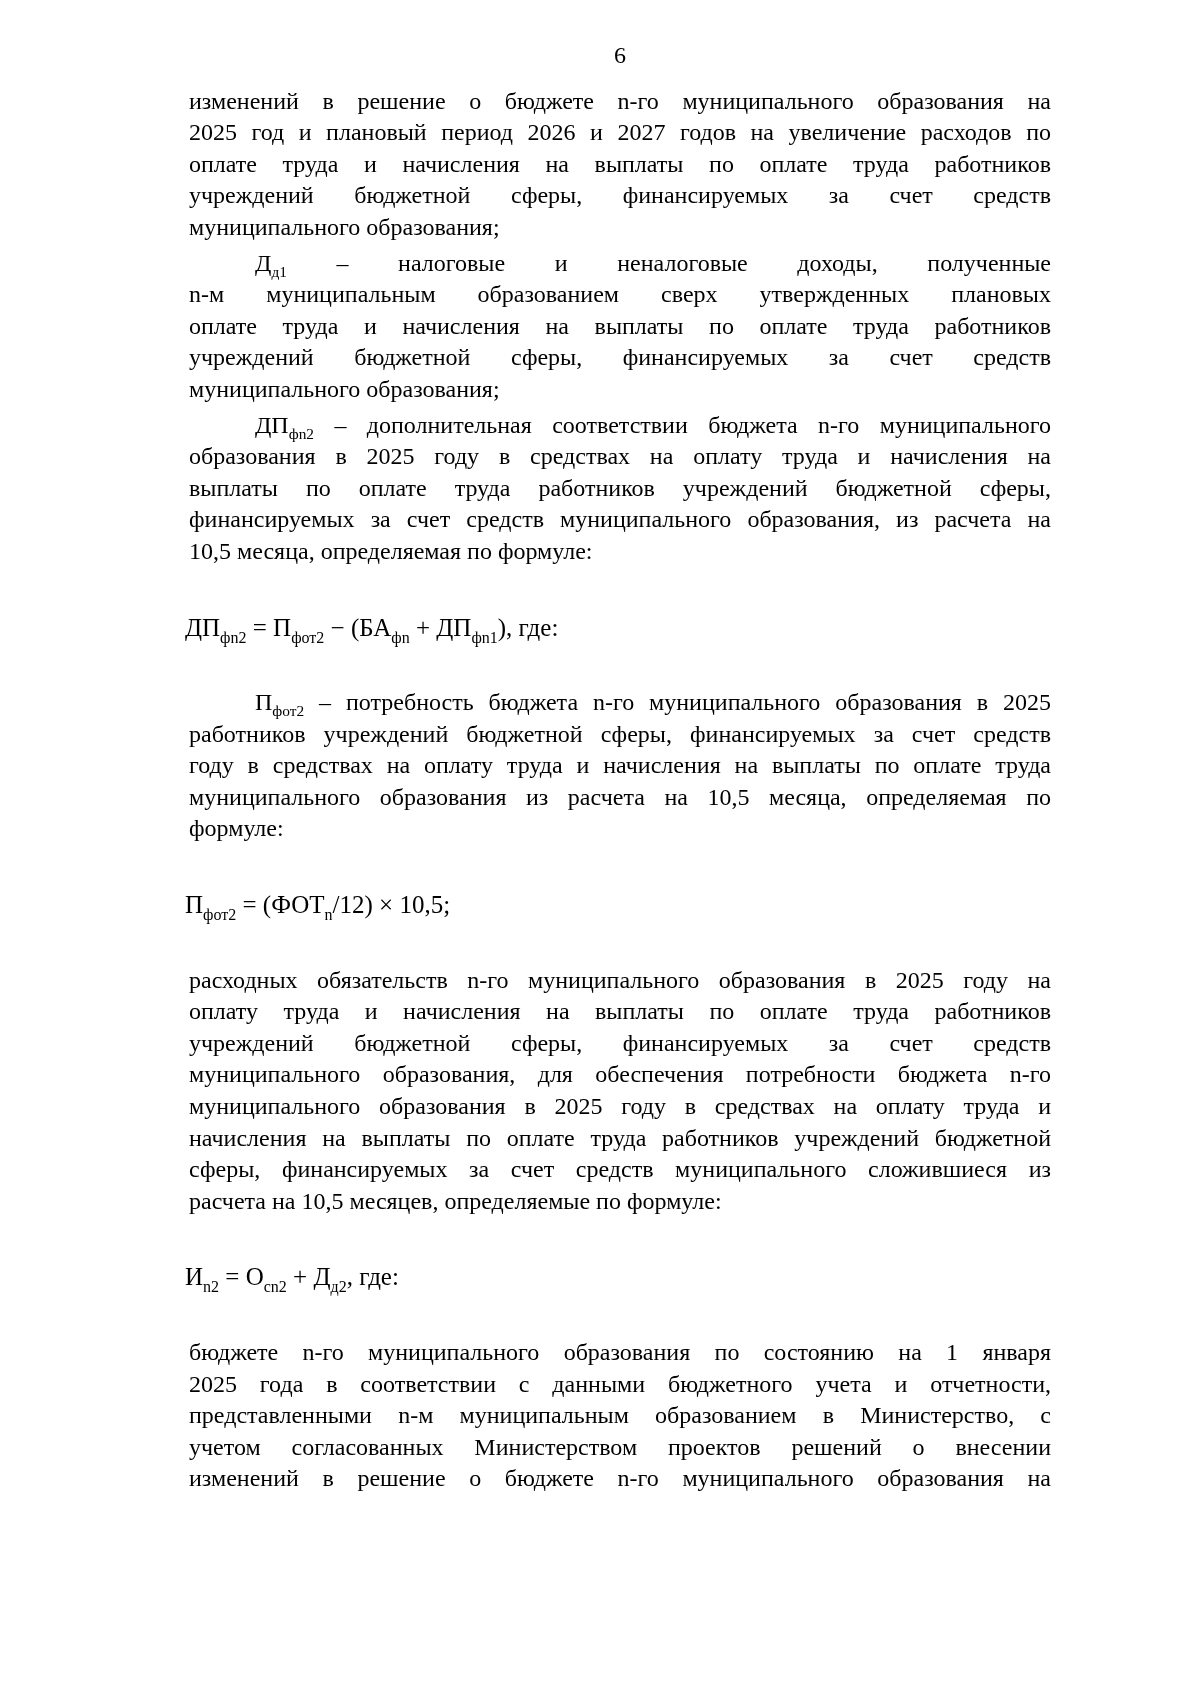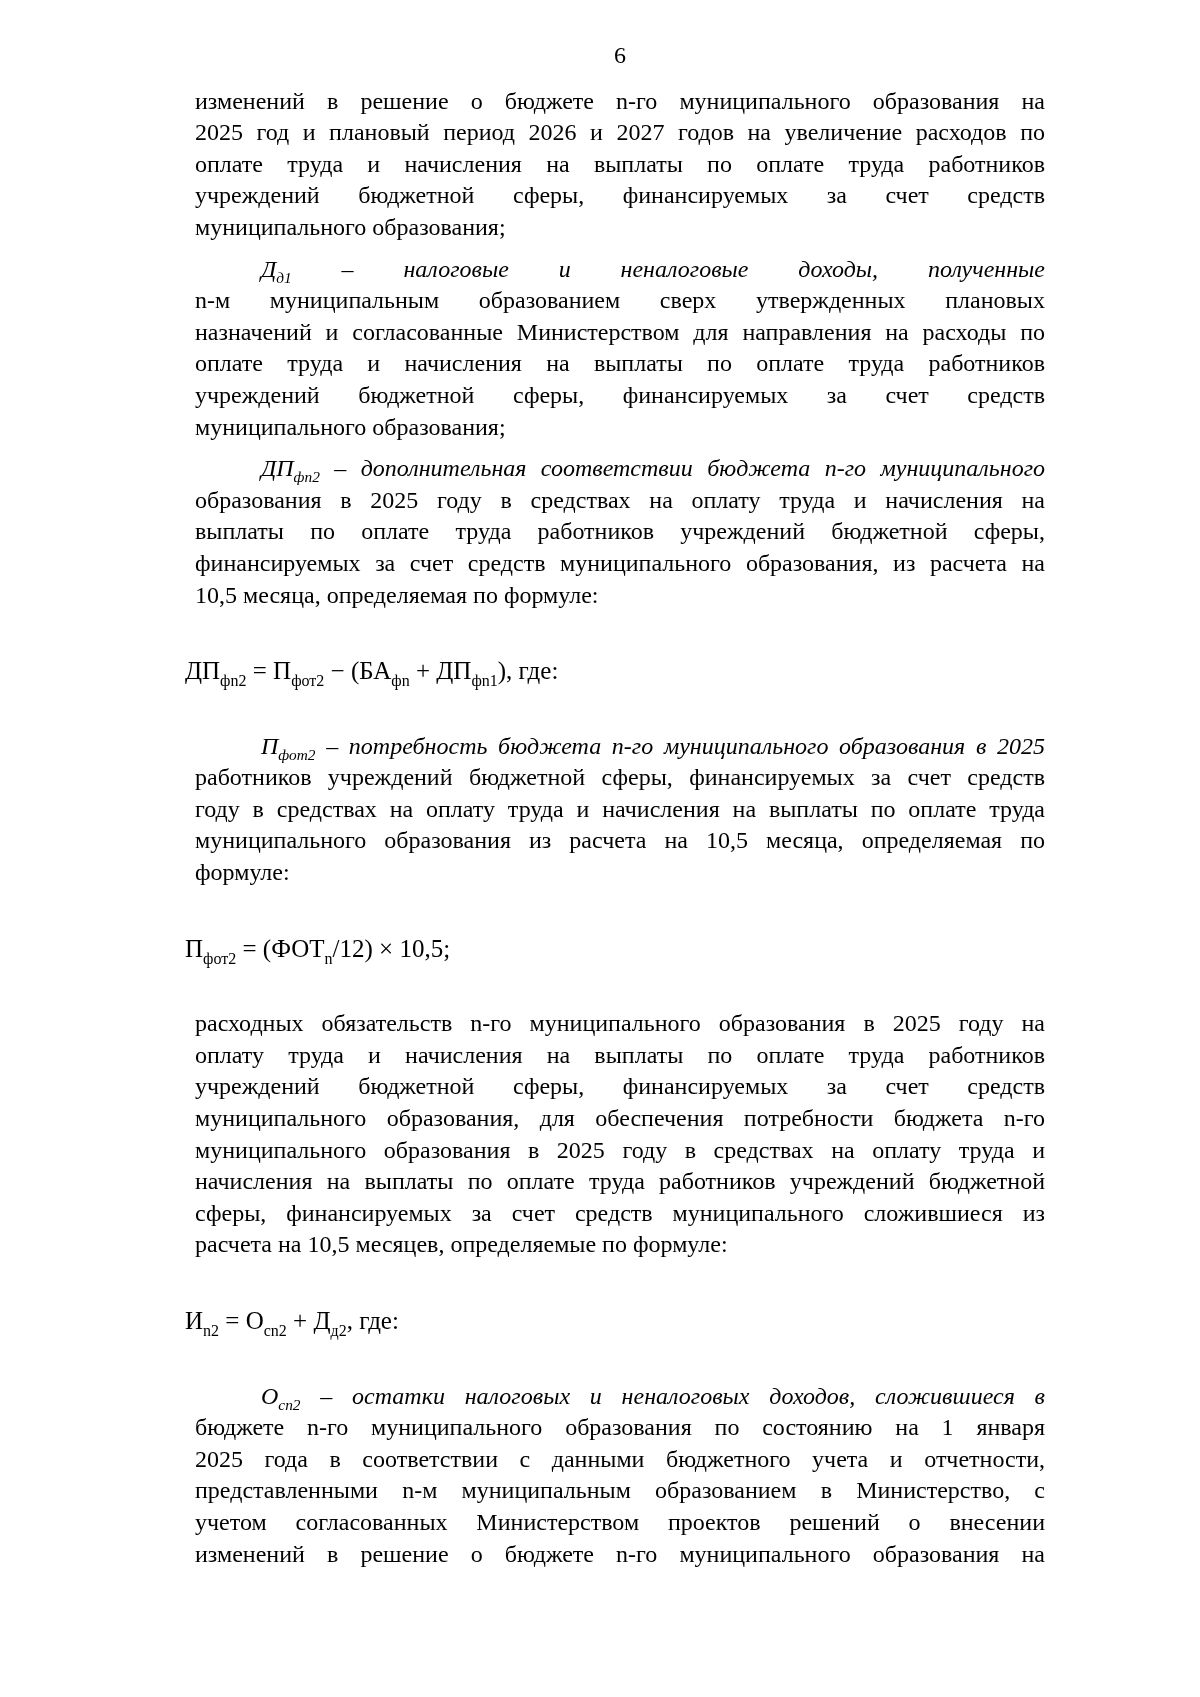--- a/index.html
+++ b/index.html
@@ -17,32 +17,31 @@
     font-family: "Liberation Serif", "DejaVu Serif", serif;
     font-size: 24px;
     line-height: 31.6px;
     padding: 40px 145px 0 185px;
     overflow: hidden;
   }
   .page-number {
     text-align: center;
     margin-bottom: 14px;
   }
-  .para { margin: 10px; }
+  .para { margin: 4px; }
   .line {
     text-align: justify;
     text-align-last: justify;
     white-space: normal;
   }
   .line.last {
     text-align-last: left;
   }
   .line.indent {
     text-indent: 66px;
-    font-style: italic;
   }
   .formula {
     margin: 44px 0 44px 0;
     font-size: 25px;
   }
   .sub {
     font-size: 0.64em;
     vertical-align: -0.42em;
     line-height: 0;
   }
@@ -56,21 +55,20 @@
       <div class="para">
         <div class="line"><span class="seg">изменений в решение о бюджете n-го муниципального образования на</span></div>
         <div class="line"><span class="seg">2025 год и плановый период 2026 и 2027 годов на увеличение  расходов по</span></div>
         <div class="line"><span class="seg">оплате труда и начисления на выплаты по оплате труда работников</span></div>
         <div class="line"><span class="seg">учреждений бюджетной сферы, финансируемых за счет средств</span></div>
         <div class="line last"><span class="seg">муниципального образования;</span></div>
       </div>
       <div class="para">
         <div class="line indent"><span class="seg">Д</span><span class="sub">д1</span><span class="seg"> – налоговые и неналоговые доходы, полученные</span></div>
         <div class="line"><span class="seg">n-м муниципальным образованием сверх утвержденных плановых</span></div>
-        <div class="line"><span class="seg">назначений и согласованные Министерством для направления на расходы по</span></div>
         <div class="line"><span class="seg">оплате труда и начисления на выплаты по оплате труда работников</span></div>
         <div class="line"><span class="seg">учреждений бюджетной сферы, финансируемых за счет средств</span></div>
         <div class="line last"><span class="seg">муниципального образования;</span></div>
       </div>
       <div class="para">
         <div class="line indent"><span class="seg">ДП</span><span class="sub">фn2</span><span class="seg"> – дополнительная соответствии бюджета n-го муниципального</span></div>
         <div class="line"><span class="seg">образования в 2025 году в средствах на оплату труда и начисления на</span></div>
         <div class="line"><span class="seg">выплаты по оплате труда работников учреждений бюджетной сферы,</span></div>
         <div class="line"><span class="seg">финансируемых за счет средств муниципального образования, из расчета на</span></div>
         <div class="line last"><span class="seg">10,5 месяца, определяемая по формуле:</span></div>
@@ -89,21 +87,20 @@
         <div class="line"><span class="seg">оплату труда и начисления на выплаты по оплате труда работников</span></div>
         <div class="line"><span class="seg">учреждений бюджетной сферы, финансируемых за счет средств</span></div>
         <div class="line"><span class="seg">муниципального образования, для обеспечения потребности бюджета n-го</span></div>
         <div class="line"><span class="seg">муниципального образования в 2025 году в средствах на оплату труда и</span></div>
         <div class="line"><span class="seg">начисления на выплаты по оплате труда работников учреждений бюджетной</span></div>
         <div class="line"><span class="seg">сферы, финансируемых за счет средств муниципального сложившиеся из</span></div>
         <div class="line last"><span class="seg">расчета на 10,5 месяцев, определяемые по формуле:</span></div>
       </div>
       <div class="formula"><span class="seg">И</span><span class="sub">n2</span><span class="seg"> = О</span><span class="sub">сn2</span><span class="seg"> +  Д</span><span class="sub">д2</span><span class="seg">, где:</span></div>
       <div class="para">
-        <div class="line indent"><span class="seg">О</span><span class="sub">сn2</span><span class="seg"> – остатки налоговых и неналоговых доходов, сложившиеся в</span></div>
         <div class="line"><span class="seg">бюджете n-го муниципального образования по состоянию на 1 января</span></div>
         <div class="line"><span class="seg">2025 года в соответствии с данными бюджетного учета и отчетности,</span></div>
         <div class="line"><span class="seg">представленными n-м муниципальным образованием в Министерство, с</span></div>
         <div class="line"><span class="seg">учетом согласованных Министерством проектов решений о внесении</span></div>
         <div class="line"><span class="seg">изменений в решение о бюджете n-го муниципального образования на</span></div>
       </div>
     </div>
 </div>
 
 </body></html>

